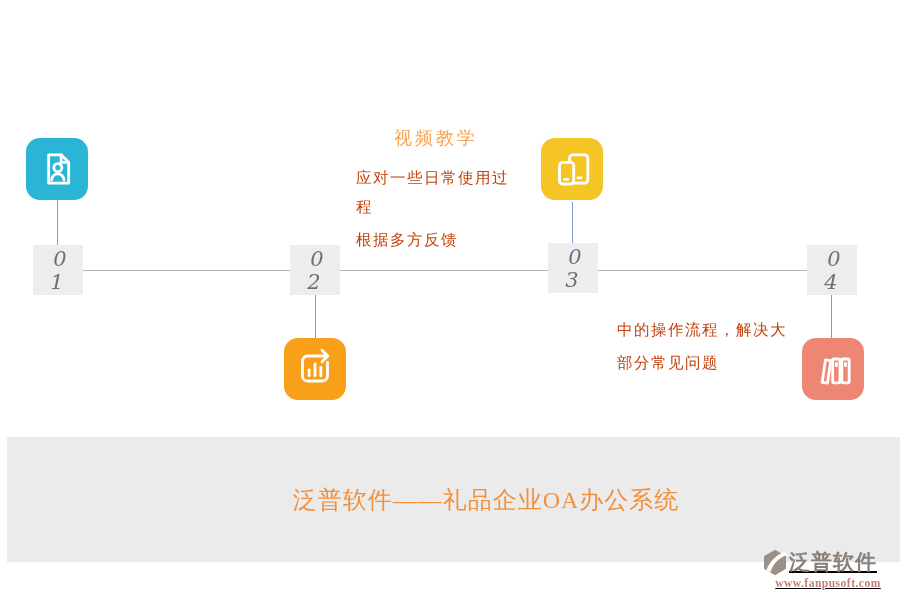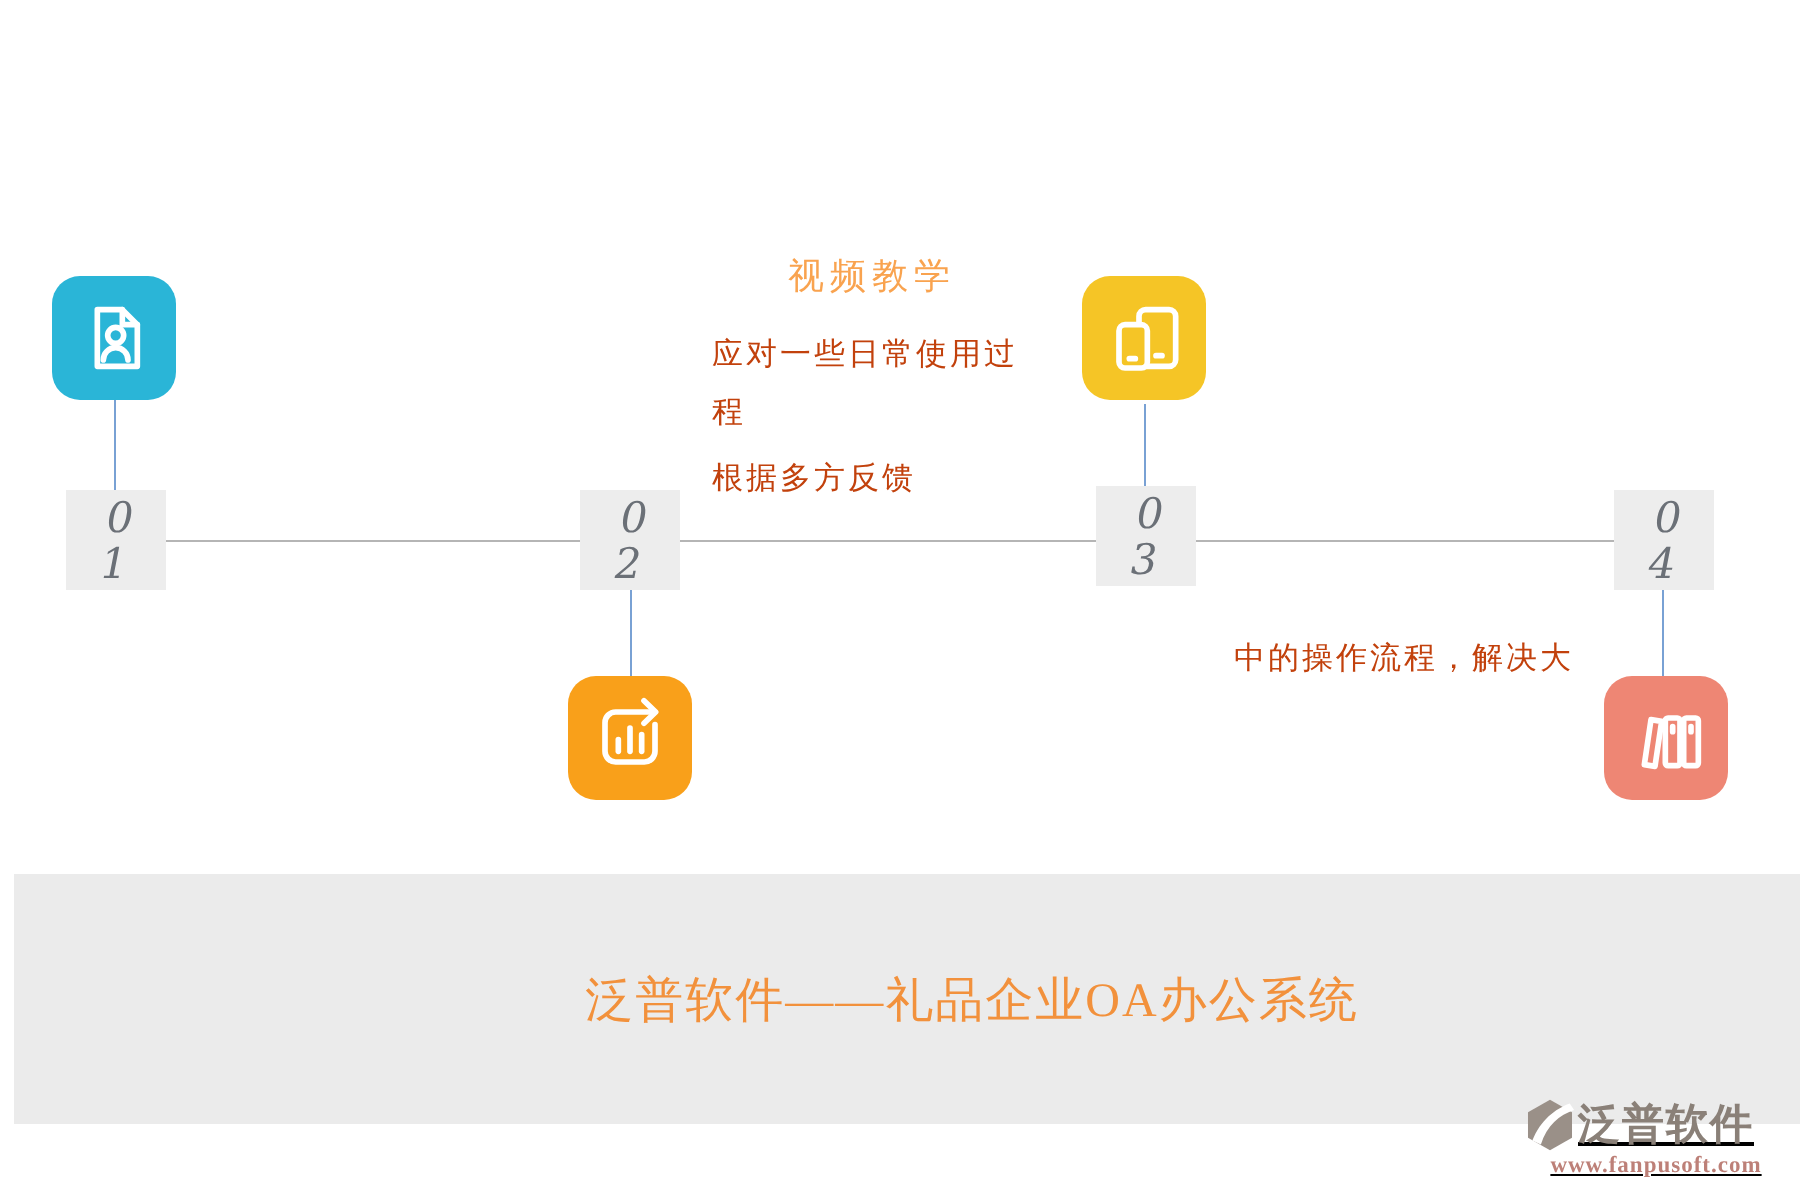--- a/index.html
+++ b/index.html
@@ -101,20 +101,21 @@
 
 
   <div class="section" style="left:352px;top:126px;width:168px;">
     <p class="title" style="color: rgb(249, 163, 79);">视频教学</p>
     <p class="desc">应对一些日常使用过程</p>
     <p class="desc">根据多方反馈</p>
   </div>
 
   <div class="section" style="left:613px;top:311px;">
     <p class="desc">中的操作流程，解决大</p>
+    <p class="desc">部分常见问题</p>
   </div>
 
   <div class="banner" style="background-color: rgb(235, 235, 235);">
     <span class="txt" style="color: rgb(242, 145, 60);">泛普软件——礼品企业OA办公系统</span>
   </div>
 
   <div class="brand">
     <div class="row">
       <svg class="mark" viewBox="0 0 26 26">
         <path d="M13 0.8 L23.6 6.9 V19.1 L13 25.2 L2.4 19.1 V6.9 Z" fill="#9a9088"></path>

